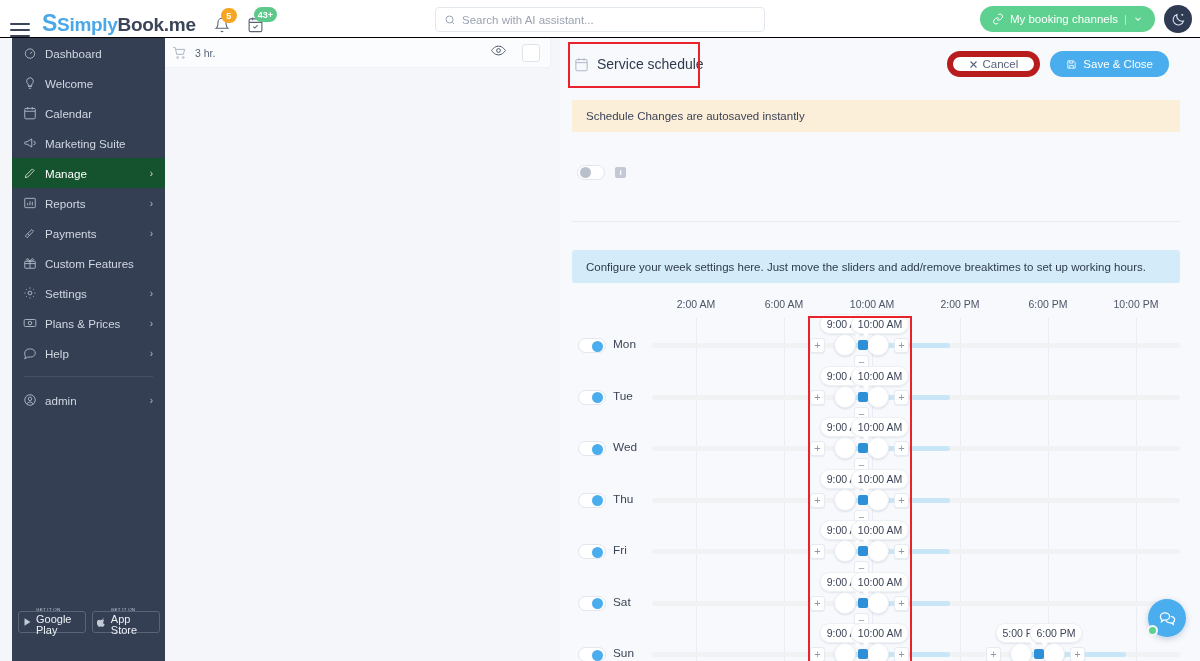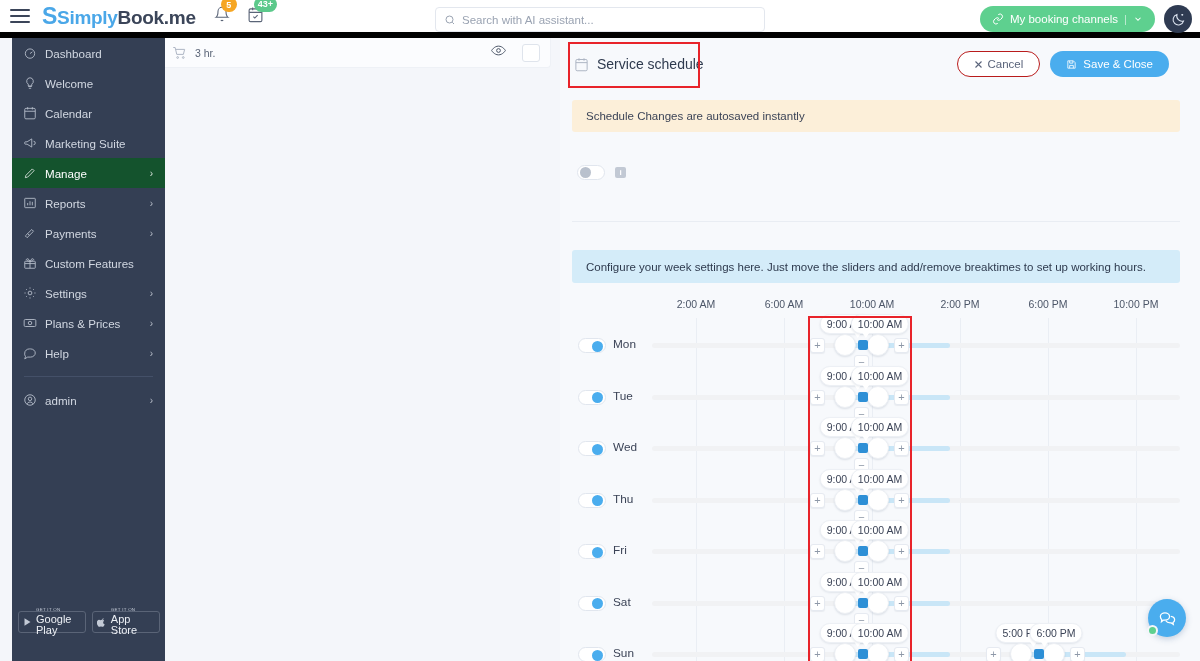--- a/index.html
+++ b/index.html
@@ -7,22 +7,22 @@
     width: 1200px; height: 661px;
     font-family: "Liberation Sans", sans-serif;
     background: #f4f6fa;
     overflow: hidden;
   }
   .app { position: relative; width: 1200px; height: 661px; }
 
   
   .topbar {
     position: absolute; top: 0; left: 0; width: 1200px; height: 38px;
-    background: #ffffff; display: flex; align-items: center;
-    border-bottom: 6px solid #000000; z-index: 40;
+    background: #ffffff; display: flex; align-items: flex-end;
+    border-bottom: 1px solid #000000; z-index: 40;
   }
   .hamburger { margin-left: 10px; width: 20px; height: 14px; display: flex;
     flex-direction: column; justify-content: space-between; cursor: pointer; }
   .hamburger i { display: block; height: 2px; background: #3b4559; border-radius: 2px; }
   .brand { margin-left: 12px; font-size: 19px; font-weight: bold; color: #3b4559;
     letter-spacing: -0.3px; white-space: nowrap; }
   .brand .s { color: #4aa7e8; font-size: 23px; }
   .brand .simply { color: #4aa7e8; }
   .brand .me { color: #3b4559; }
   .bell-wrap { position: relative; margin-left: 18px; cursor: pointer; }
@@ -97,21 +97,21 @@
     background: #f7f9fc; display: flex; align-items: center;
   }
   .panel-title { display: flex; align-items: center; gap: 8px; margin-left: 14px;
     font-size: 14px; color: #2e3a4e; }
   .redbox-title {
     position: absolute; left: 8px; top: 4px; width: 132px; height: 46px;
     border: 2px solid #e8232a; pointer-events: none; z-index: 12;
   }
   .hbtns { position: absolute; right: 31px; top: 13px; display: flex; gap: 10px; align-items: center; }
   .btn-cancel {
-    height: 26px; padding: 0 16px; border: 1px solid #b91c1c; border-radius: 14px;
+    height: 26px; padding: 0 16px; border: 6px solid #b91c1c; border-radius: 14px;
     background: #fff; color: #59637a; font-size: 11.5px; display: flex;
     align-items: center; gap: 5px; cursor: pointer;
   }
   .btn-save {
     height: 26px; padding: 0 16px; border-radius: 14px; background: #4aadee;
     color: #fff; font-size: 11.5px; display: flex; align-items: center;
     gap: 6px; cursor: pointer; border: none;
   }
   .notice-warn {
     position: absolute; top: 62px; left: 12px; width: 608px; height: 32px;

